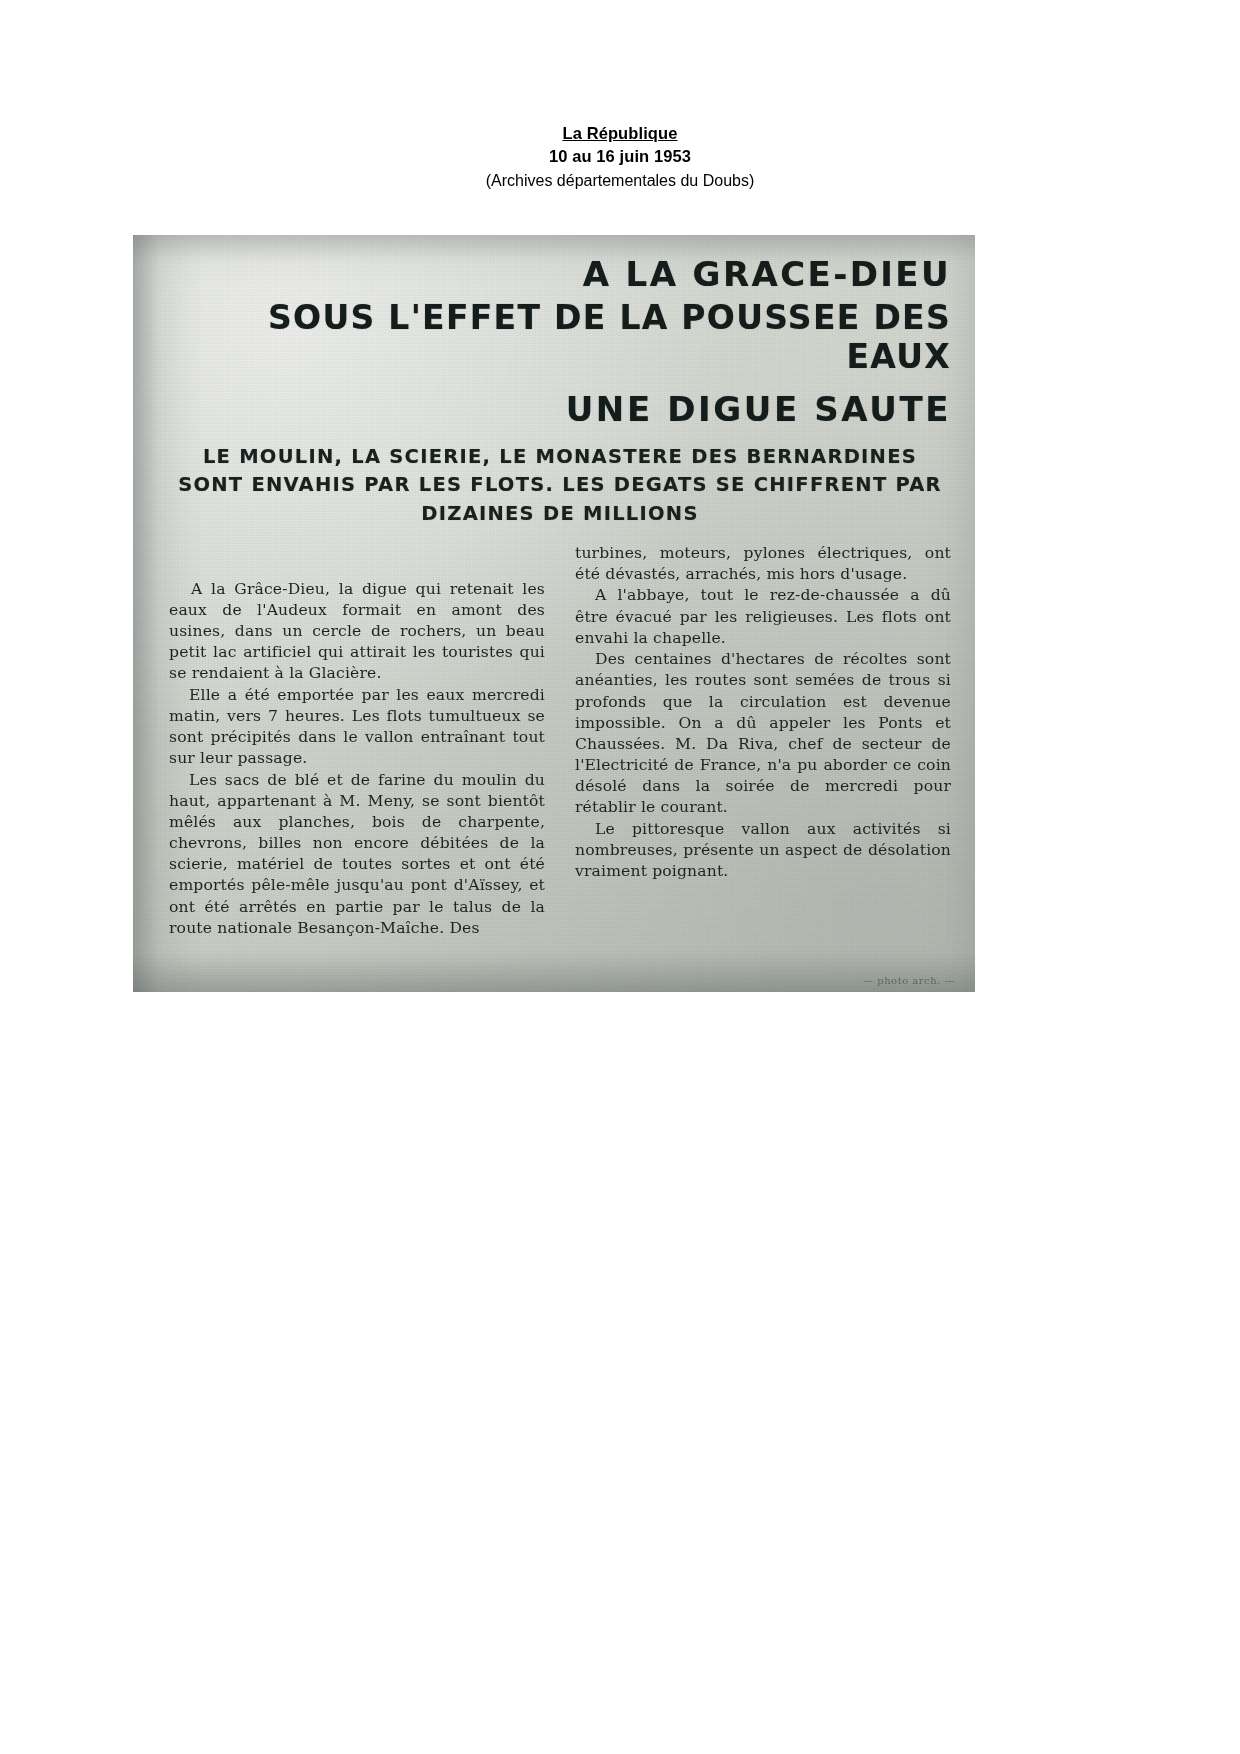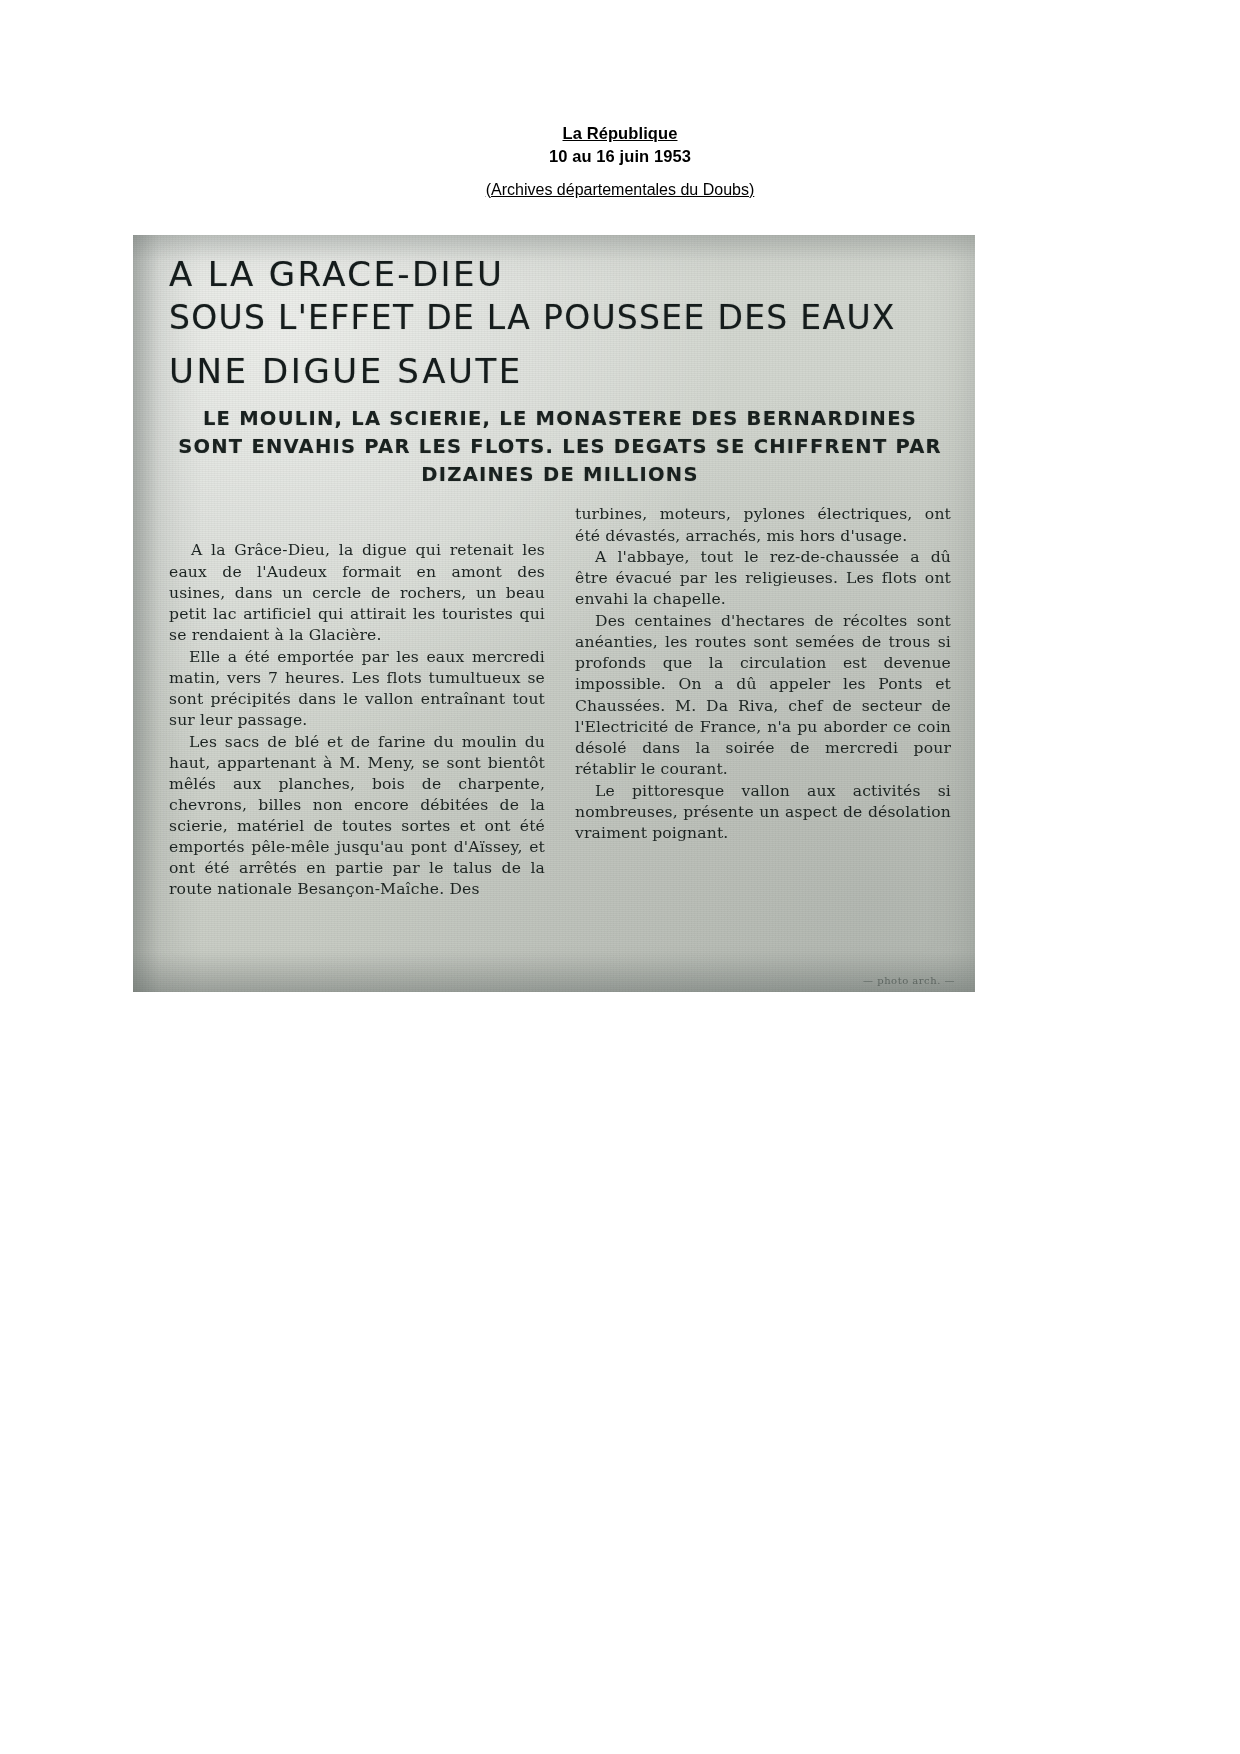--- a/index.html
+++ b/index.html
@@ -30,22 +30,21 @@
     letter-spacing: 0.1px;
   }
   .doc-header .subtitle {
     font-size: 16.5px;
     font-weight: bold;
     letter-spacing: 0.1px;
   }
   .doc-header .source {
     font-size: 16px;
     font-weight: normal;
-    margin-top: 10px;
-    text-decoration: underline;
+    margin-top: 1px;
   }
 
   
   .clipping {
     position: absolute;
     left: 133px;
     top: 235px;
     width: 842px;
     height: 757px;
     background:
@@ -82,23 +81,23 @@
 
   .clip-inner {
     position: relative;
     z-index: 3;
     padding: 16px 24px 10px 36px;
     color: #17201f;
   }
 
   
   .headline {
-    text-align: left;
+    text-align: right;
     font-family: "DejaVu Sans", sans-serif;
-    font-weight: normal;
+    font-weight: bold;
     color: #141c1c;
     text-shadow: 0 0 1px rgba(40,50,50,0.45);
   }
   .headline .h1 {
     font-size: 34px;
     letter-spacing: 2.4px;
     line-height: 1.16;
     margin-top: 4px;
   }
   .headline .h2 {

